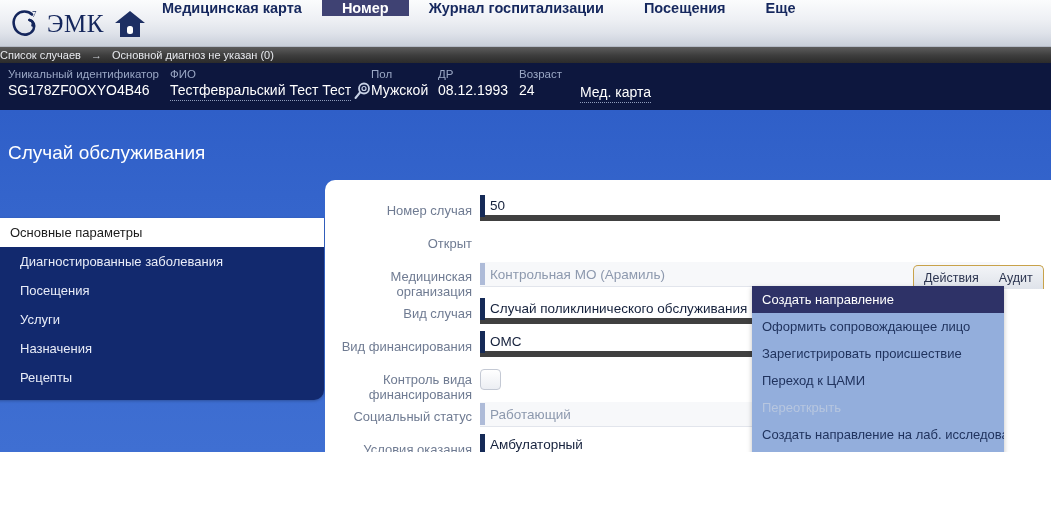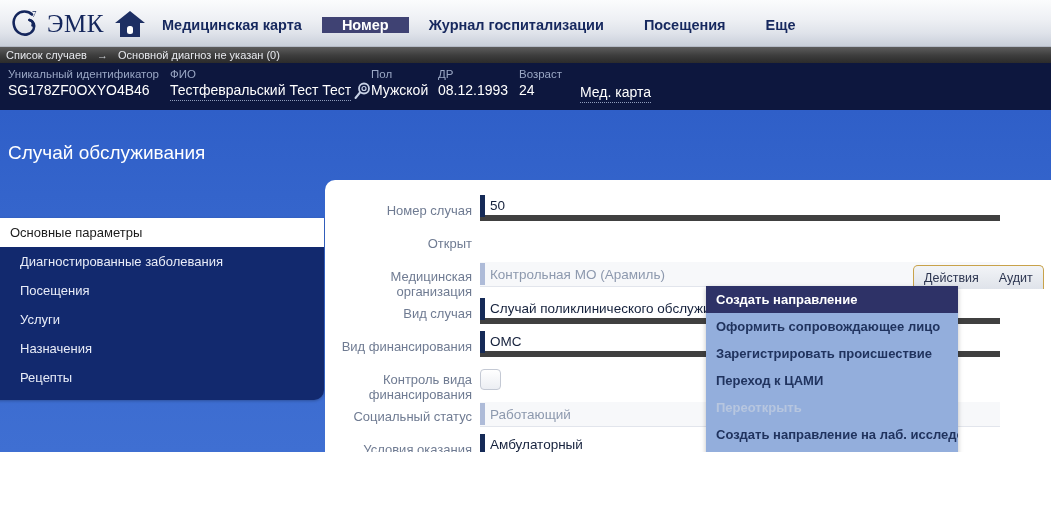--- a/index.html
+++ b/index.html
@@ -43,21 +43,21 @@
     letter-spacing: 0.5px;
     margin-left: 5px;
   }
   .home-icon { margin-left: 10px; display: block; }
 
   .nav-tabs {
     position: absolute;
     left: 142px; top: 0;
     height: 50px;
     display: flex;
-    align-items: center;
+    align-items: flex-start;
   }
   .nav-tab {
     display: flex;
     align-items: center;
     padding: 0 20px;
     font-size: 14.5px;
     font-weight: bold;
     color: #16285e;
     cursor: pointer;
     white-space: nowrap;
@@ -76,21 +76,20 @@
     box-sizing: border-box;
   }
   .crumbbar {
     position: absolute;
     left: 0; top: 0;
     width: 1051px; height: 16px;
     background: linear-gradient(to bottom, #5c5c5c 0%, #3c3c3c 55%, #2b2b2b 100%);
     color: #e7e9ee;
     font-size: 11px;
     line-height: 16px;
-    padding-left: 6px;
     box-sizing: border-box;
     white-space: nowrap;
   }
   .crumb-link { color: #e7e9ee; cursor: pointer; }
   .crumb-arrow { padding: 0 7px; color: #cfd2d8; }
   .crumb-current { color: #e7e9ee; }
 
   .pfield { position: absolute; }
   .plabel {
     font-size: 11.5px;
@@ -318,27 +317,26 @@
     padding: 0 10px;
     font-size: 12.5px;
     color: #2c3550;
     cursor: pointer;
     white-space: nowrap;
   }
 
   
   .dropdown {
     position: absolute;
-    left: 706px; top: 176px;
+    left: 752px; top: 176px;
     width: 252px;
     background: #93aedc;
     box-shadow: 0 2px 5px rgba(0,0,0,0.25);
     padding-bottom: 54px;
     z-index: 40;
-    font-weight: bold;
   }
   .dd-item {
     font-size: 13px;
     color: #20335e;
     padding: 6px 8px 6px 10px;
     white-space: nowrap;
     overflow: hidden;
     cursor: pointer;
   }
   .dd-item.selected { background: #2e3267; color: #ffffff; }

